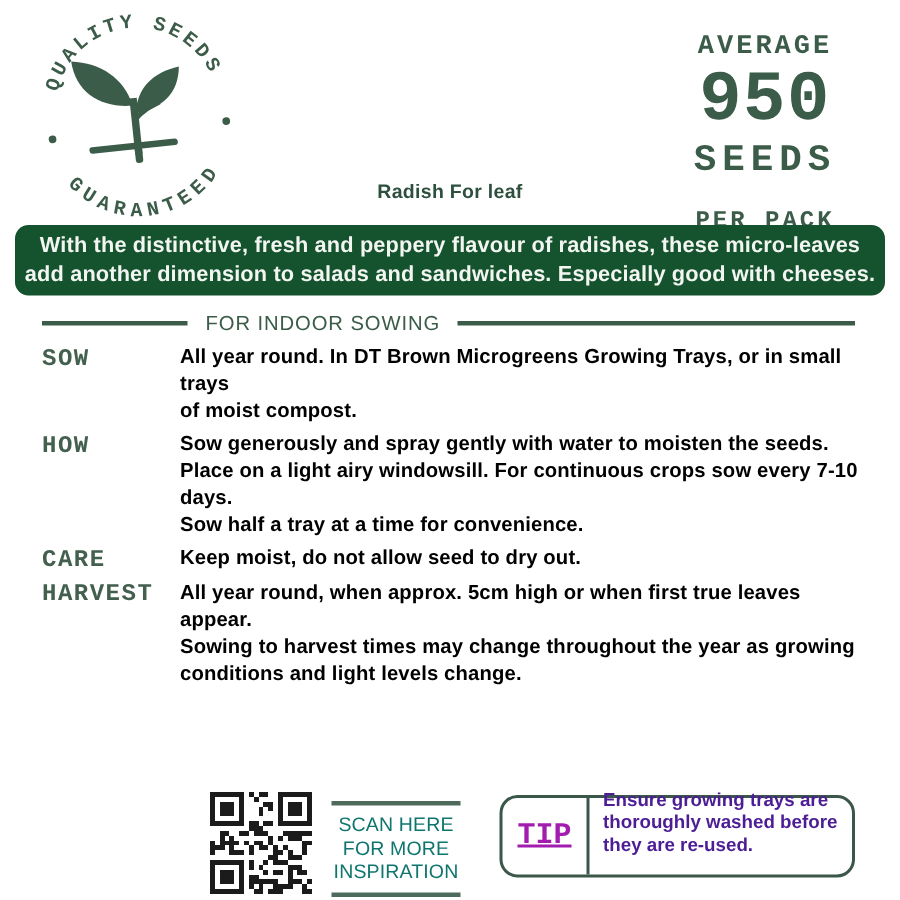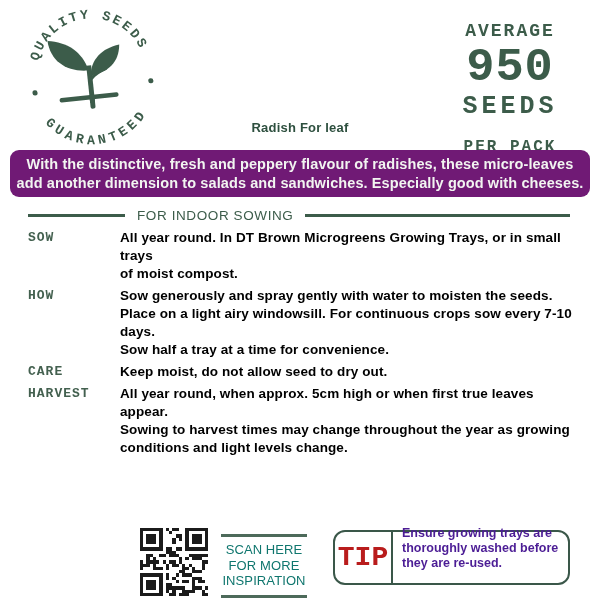--- a/index.html
+++ b/index.html
@@ -17,51 +17,51 @@
   .seedcount .avg{font-size:18px;letter-spacing:2px;}
   .seedcount .num{font-size:47px;letter-spacing:1px;margin-top:4px;}
   .seedcount .seeds{font-size:25px;letter-spacing:4px;margin-top:3px;}
   .seedcount .pack{font-size:16px;letter-spacing:2px;margin-top:20px;}
 
   
   .title{position:absolute;left:0;right:0;top:120px;text-align:center;
          font-size:13px;font-weight:bold;color:#2d4f3e;letter-spacing:.2px;}
 
   
-  .banner{position:absolute;left:10px;right:10px;top:150px;height:47px;background:#701a75;
+  .banner{position:absolute;left:10px;right:10px;top:150px;height:47px;background:#14532d;
           border-radius:9px;display:flex;align-items:center;justify-content:center;}
   .banner .txt{color:#f2f5f1;font-size:14.5px;font-weight:bold;text-align:center;
                line-height:19px;white-space:pre-line;letter-spacing:.1px;}
 
   
   .sec-head{position:absolute;left:28px;right:30px;top:208px;display:flex;align-items:center;}
   .sec-head .rule{height:2.5px;background:#3c5c4a;}
   .sec-head .rule.l{width:97px;margin-right:12px;}
   .sec-head .rule.r{flex:1;margin-left:12px;}
   .sec-head .lbl{font-size:13.5px;font-weight:normal;color:#3c5c4a;letter-spacing:.6px;white-space:nowrap;}
 
   
   .rows{position:absolute;left:28px;right:18px;top:229px;}
   .row{display:grid;grid-template-columns:92px 1fr;margin-bottom:4px;}
-  .row .rlabel{font-family:"Liberation Mono",monospace;font-weight:bold;font-size:13px;
+  .row .rlabel{font-family:"Liberation Mono",monospace;font-weight:bold;font-size:16px;
                color:#43604f;letter-spacing:1px;padding-top:1px;}
   .row .rtext{font-size:13.5px;font-weight:bold;color:#000000;line-height:18px;
               white-space:pre-line;letter-spacing:.1px;}
 
   
   .qr{position:absolute;left:140px;top:528px;width:68px;height:68px;}
   .scanblock{position:absolute;left:221px;top:534px;width:86px;
              border-top:3px solid #4d6a5a;border-bottom:3px solid #4d6a5a;padding:5px 0 6px;}
   .scanblock .txt{font-size:13px;font-weight:normal;color:#0f766e;text-align:center;
                   line-height:15.5px;white-space:pre-line;letter-spacing:.1px;}
   .tipbox{position:absolute;left:333px;top:530px;width:237px;height:55px;
           border:2.5px solid #3a5749;border-radius:12px;display:flex;box-sizing:border-box;}
   .tipbox .tiplabel{width:56px;display:flex;align-items:center;justify-content:center;
-                    font-family:"Liberation Mono",monospace;font-weight:bold;font-size:28px;
-                    color:#b91c1c;border-right:2px solid #3a5749;}
+                    font-family:"Liberation Mono",monospace;font-weight:bold;font-size:20px;
+                    color:#a21caf;border-right:2px solid #3a5749;text-decoration:underline;}
   .tipbox .tiptext{flex:1;display:flex;align-items:center;padding:2px 6px 20px 9px;
                    font-size:12.5px;font-weight:bold;color:#4c1d95;line-height:15px;white-space:pre-line;}
 </style>
 </head>
 <body>
 
 <div class="packet">
 
   <svg class="stamp" viewBox="0 0 150 150" xmlns="http://www.w3.org/2000/svg">
     <defs>

